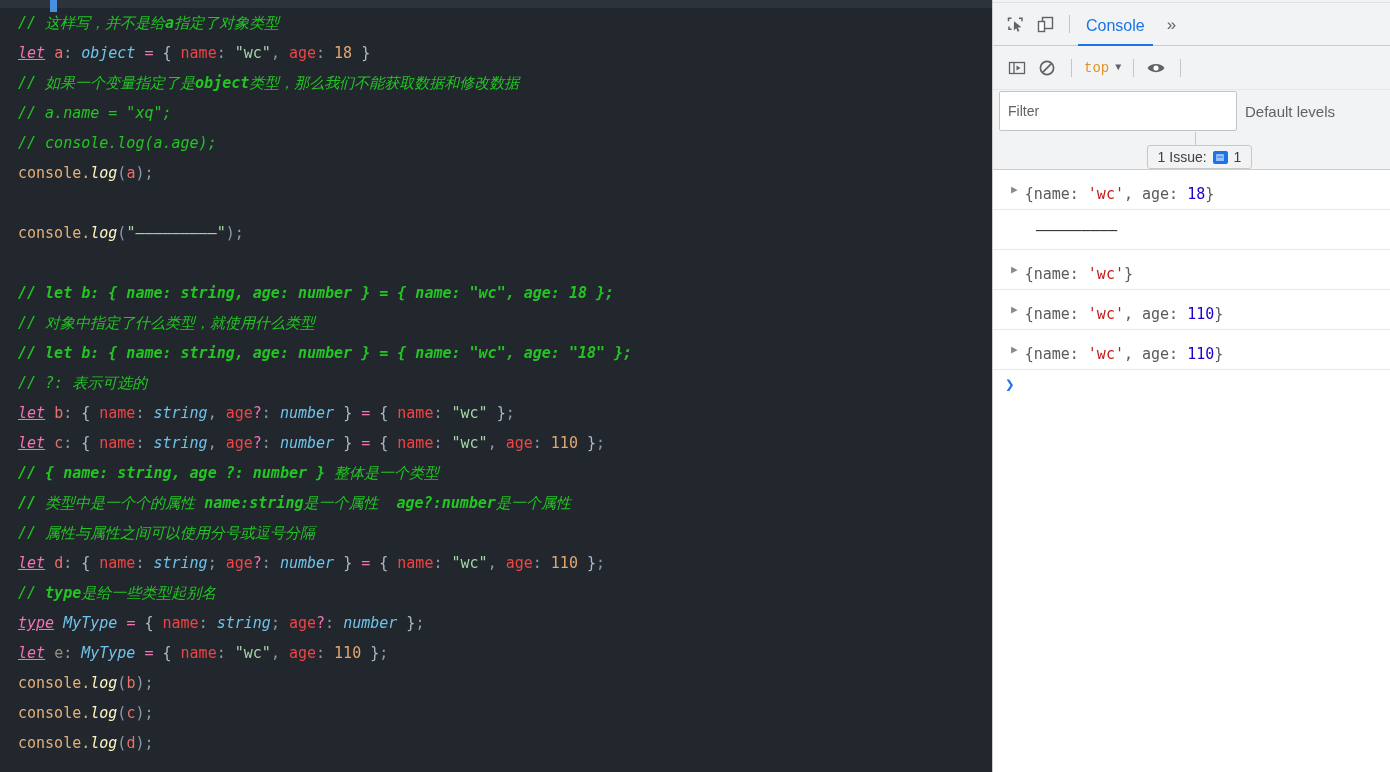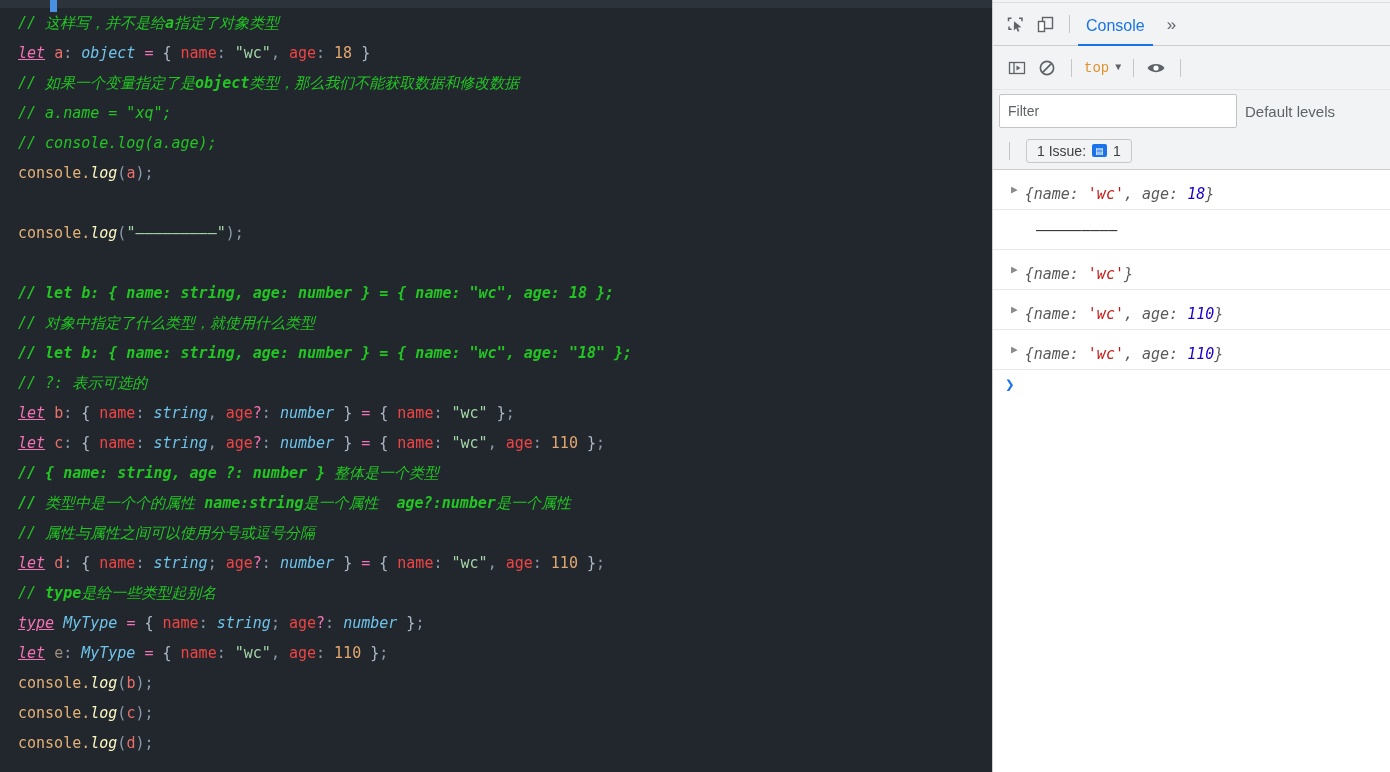--- a/index.html
+++ b/index.html
@@ -117,21 +117,21 @@
   #ctx-select .carat { color: #5f6368; font-size: 10px; }
   #dt-filterbar {
     height: 42px;
     background: #f1f3f4;
     display: flex; align-items: center;
     padding: 0 6px;
     gap: 8px;
   }
   #filter-input {
     flex: 0 0 238px;
-    height: 34px;
+    height: 40px;
     background: #fff;
     border: 1px solid #c4c4c4;
     border-radius: 2px;
     padding: 0 8px;
     font-size: 14px;
     color: #5f6368;
     font-family: "Liberation Sans", sans-serif;
     outline: none;
   }
   #filter-input::placeholder { color: #5f6368; opacity: 1; }
@@ -140,20 +140,21 @@
     color: #5f6368;
     cursor: pointer;
     white-space: nowrap;
   }
   #dt-issuebar {
     height: 38px;
     background: #f1f3f4;
     display: flex; align-items: center;
     padding-left: 8px;
     border-bottom: 1px solid #cdcdcd;
+    flex-direction: column;
   }
   #issue-pill {
     display: flex; align-items: center; gap: 6px;
     border: 1px solid #c8c8c8;
     border-radius: 3px;
     background: #f1f3f4;
     padding: 3px 10px;
     font-size: 14px;
     color: #3c4043;
     cursor: pointer;
@@ -181,21 +182,21 @@
     font-family: "DejaVu Sans Mono", "Liberation Mono", monospace;
     font-size: 15px;
   }
   .disc {
     color: #8a8a8a;
     font-size: 11px;
     margin-right: 7px;
     cursor: pointer;
     user-select: none;
   }
-  .obj-txt { font-style: italic; color: #5a5a5a; margin-top: 8px; }
+  .obj-txt { color: #5a5a5a; margin-top: 8px; }
   .obj-txt .k { color: #5a5a5a; }
   .obj-txt .s { color: #c41a16; }
   .obj-txt .n { color: #1c00cf; }
   .dash-row { color: #333; letter-spacing: 0px; padding-left: 25px; }
   #prompt-row {
     display: flex; align-items: center;
     height: 28px;
     padding-left: 12px;
   }
   #prompt-caret {

